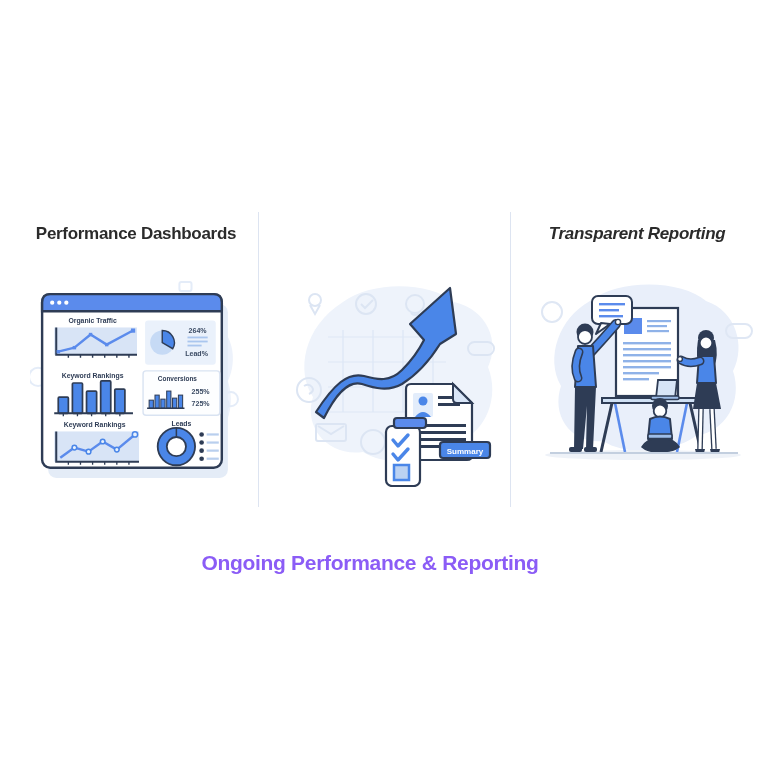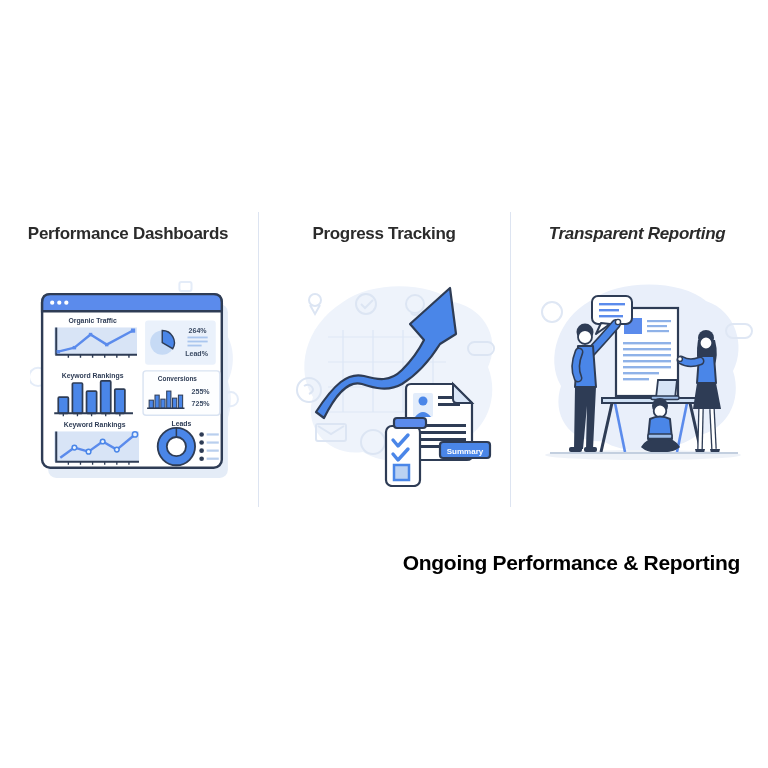--- a/index.html
+++ b/index.html
@@ -1,43 +1,42 @@
 <!DOCTYPE html>
 <html><head>
 <meta charset="utf-8">
 <style>
   html,body{margin:0;padding:0;background:#fff;}
   .canvas{position:relative;width:768px;height:768px;background:#ffffff;overflow:hidden;
           font-family:"Liberation Sans",sans-serif;}
   .heading{position:absolute;top:224px;width:256px;margin:0;text-align:center;
            font-size:17px;font-weight:700;letter-spacing:-0.3px;color:#2b2b2b;}
-  .heading-1{left:0;}
+  .heading-1{left:8px;}
   .heading-2{left:256px;}
   .heading-3{left:509px;font-style:italic;}
   .divider{position:absolute;top:212px;height:295px;width:1px;background:#dde4f1;}
   .divider-1{left:258px;}
   .divider-2{left:510px;}
   .ill{position:absolute;}
   .ill1{left:30px;top:278px;}
   .ill2{left:288px;top:272px;}
   .ill3{left:530px;top:266px;}
-  .footer-title{position:absolute;top:551px;left:0;width:740px;text-align:right;
-           font-size:21px;font-weight:700;letter-spacing:-0.3px;color:#000000;}
+  .footer-title{position:absolute;top:551px;left:0;width:740px;text-align:center;
+           font-size:21px;font-weight:700;letter-spacing:-0.3px;color:#8b5cf6;}
   svg text{font-family:"Liberation Sans",sans-serif;}
   .tiny-label{font-size:6.8px;font-weight:700;fill:#2e3c55;}
   .stat-value{font-size:7px;font-weight:700;fill:#3a4a63;}
   .tag-text{font-size:8px;font-weight:700;fill:#ffffff;}
 </style>
 </head>
 <body>
 
 <div class="canvas">
 
   <h2 class="heading heading-1">Performance Dashboards</h2>
-  <h2 class="heading heading-2">Progress Tracking</h2>
   <h2 class="heading heading-3">Transparent Reporting</h2>
 
   <div class="divider divider-1"></div>
   <div class="divider divider-2"></div>
 
   <svg class="ill ill1" width="212" height="212" viewBox="0 0 210 210">
     <path d="M32,62 C22,36 56,18 92,22 C122,10 162,18 176,40 C202,50 206,82 196,102 C206,132 190,166 160,176 C140,196 96,198 72,186 C42,192 16,166 24,140 C10,120 14,82 32,62 Z" fill="#edf2fb"></path>
 
     <circle cx="8" cy="98" r="9" fill="none" stroke="#e4ecf8" stroke-width="2"></circle>
     <circle cx="199" cy="120" r="7" fill="none" stroke="#e4ecf8" stroke-width="2"></circle>

